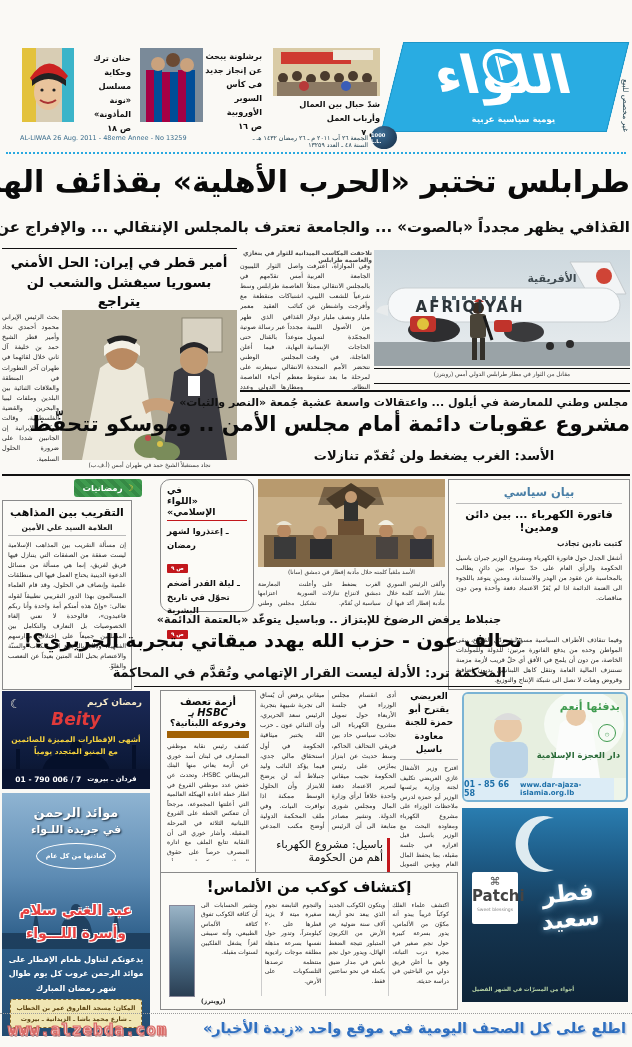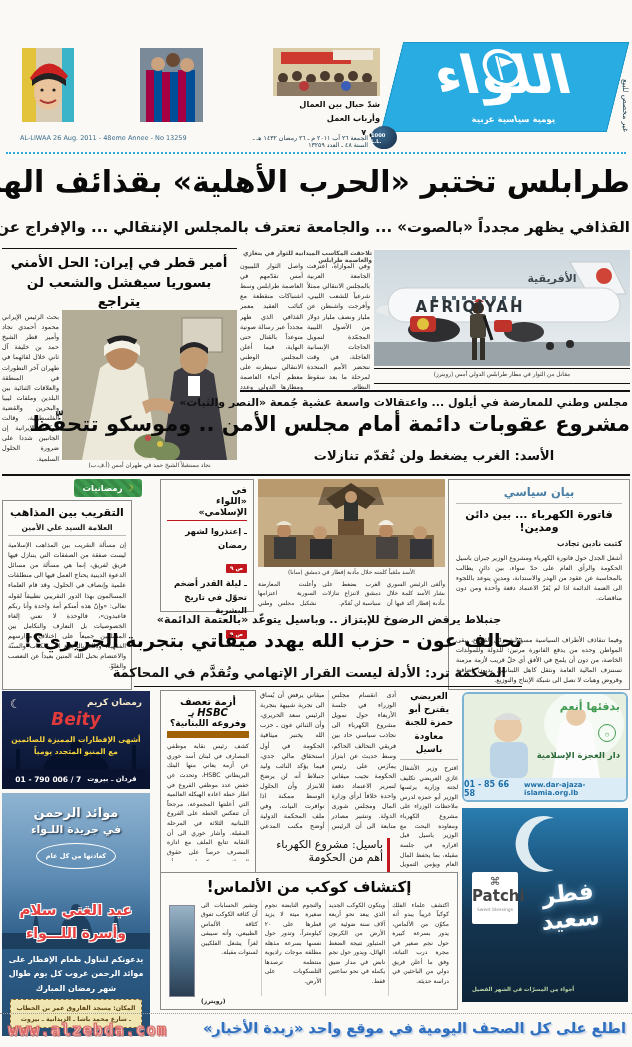--- a/index.html
+++ b/index.html
@@ -65,33 +65,41 @@
     <rect width="52" height="74" fill="#d8cdb4"></rect>
       <rect x="0" width="14" height="74" fill="#e3c23c"></rect>
       <rect x="40" width="12" height="74" fill="#3bb4c9"></rect>
     <ellipse cx="26" cy="44" rx="14" ry="18" fill="#e9c49c"></ellipse>
     <path d="M8 30 Q26 2 46 28 L40 36 Q26 20 12 36 Z" fill="#c22"></path>
     <path d="M10 32 Q26 18 44 32 L44 38 Q26 24 10 38 Z" fill="#222"></path>
     <path d="M18 52 Q26 58 34 52" stroke="#a33" stroke-width="2" fill="none"></path>
     <circle cx="20" cy="42" r="1.6" fill="#222"></circle>
       <circle cx="32" cy="42" r="1.6" fill="#222"></circle>
   </svg>
+  <div class="abs teasertxt r" style="left:77px;top:52px;width:54px;">
+    <span>حنان ترك وحكاية مسلسل «نونة المأذونة»</span>
+    <div class="pgref">ص ١٨</div>
+  </div>
 
   <svg class="abs" style="left:140px;top:48px;" width="63" height="74" viewBox="0 0 63 74">
     <rect width="63" height="74" fill="#7a8a99"></rect>
     <rect x="6" y="22" width="8" height="52" fill="#a50044"></rect>
       <rect x="14" y="22" width="8" height="52" fill="#004d98"></rect>
     <rect x="22" y="24" width="8" height="50" fill="#a50044"></rect>
       <rect x="30" y="24" width="8" height="50" fill="#004d98"></rect>
     <rect x="38" y="22" width="8" height="52" fill="#a50044"></rect>
       <rect x="46" y="22" width="9" height="52" fill="#004d98"></rect>
     <circle cx="18" cy="16" r="7" fill="#caa27d"></circle>
       <circle cx="33" cy="12" r="7" fill="#6b4a33"></circle>
       <circle cx="47" cy="17" r="7" fill="#caa27d"></circle>
   </svg>
+  <div class="abs teasertxt r" style="left:205px;top:50px;width:57px;">
+    <span>برشلونة يبحث عن إنجاز جديد في كأس السوبر الأوروبية</span>
+    <div class="pgref">ص ١٦</div>
+  </div>
 
   <svg class="abs" style="left:273px;top:48px;" width="107" height="48" viewBox="0 0 107 48">
     <rect width="107" height="48" fill="#d9cba6"></rect>
     <rect x="8" y="4" width="70" height="12" fill="#cf3a30"></rect>
       <rect x="60" y="2" width="40" height="10" fill="#efeadd"></rect>
     <g fill="#4a3b2e">
         <circle cx="10" cy="30" r="5"></circle>
         <circle cx="24" cy="28" r="5"></circle>
         <circle cx="38" cy="31" r="5"></circle>
         <circle cx="52" cy="28" r="5"></circle>
@@ -206,21 +214,21 @@
   <div class="abs" style="left:74px;top:479px;width:68px;height:18px;background:repeating-linear-gradient(45deg,#3f9b4f,#3f9b4f 4px,#368a45 4px,#368a45 8px);border-radius:3px;display:flex;align-items:center;justify-content:center;gap:3px;">
     <span style="color:#f5d23e;font-size:9px;">☽</span>
     <span style="color:#fff;font-size:8.5px;font-weight:bold;">رمضانيات</span>
   </div>
   <div class="abs box" style="left:2px;top:500px;width:130px;height:190px;padding:5px 5px;">
     <div class="c" style="font-weight:bold;font-size:11px;color:#0a0a0a;">التقريب بين المذاهب</div>
     <div class="c" style="font-weight:bold;font-size:7.5px;color:#222;margin:4px 0 4px;border-bottom:1px solid #bbb;padding-bottom:3px;">العلامة السيد علي الأمين</div>
     <div class="bodytxt" style="height:138px;overflow:hidden;">إن مسألة التقريب بين المذاهب الإسلامية ليست صفقة من الصفقات التي يتنازل فيها فريق لفريق، إنما هي مسألة من مسائل الدعوة الدينية يحتاج العمل فيها الى منطلقات علمية وإنصاف في الحلول، وقد قام العلماء المسالمون بهذا الدور التقريبي تطبيقاً لقوله تعالى: «وإنّ هذه أمتكم أمة واحدة وأنا ربكم فاعبدون»، فالوحدة لا تعني إلغاء الخصوصيات بل التعارف والتكامل بين المسلمين جميعاً على اختلاف مدارسهم الفقهية، وذلك بالرجوع الى الكتاب والسنّة والاعتصام بحبل الله المتين بعيداً عن التعصب والغلوّ.</div>
   </div>
 
-  <div class="abs box" style="left:160px;top:479px;width:94px;height:133px;padding:5px 6px;text-align:right;">
+  <div class="abs box" style="left:160px;top:479px;width:94px;height:133px;padding:5px 6px;text-align:left;border-radius:10px;">
     <div style="font-weight:bold;font-size:9px;color:#111;">في</div>
     <div style="font-weight:bold;font-size:9.5px;color:#111;border-bottom:1px solid #c2171c;padding-bottom:3px;margin-bottom:4px;">«اللواء الإسلامي»</div>
     <div style="font-weight:bold;font-size:8.5px;line-height:1.6;color:#111;">ـ إعتذروا لشهر رمضان</div>
     <div style="margin:3px 0;"><span class="chip">ص ٩</span></div>
     <div style="font-weight:bold;font-size:8.5px;line-height:1.6;color:#111;">ـ ليلة القدر أضخم تحوّل في تاريخ البشرية</div>
     <div style="margin:3px 0;"><span class="chip">ص ٩</span></div>
   </div>
 
   <svg class="abs" style="left:258px;top:479px;" width="187" height="88" viewBox="0 0 187 88">
     <rect width="187" height="88" fill="#c9b089"></rect>
@@ -321,21 +329,21 @@
       <circle cx="44" cy="34" r="14" fill="#e8c9a8"></circle>
       <path d="M30 26 Q44 12 58 26 Z" fill="#dcdcdc"></path>
       <rect x="26" y="48" width="38" height="36" rx="8" fill="#bcd4e6"></rect>
       <path d="M88 84 L96 30 Q112 16 128 30 L136 84 Z" fill="#fbfcfb"></path>
       <circle cx="112" cy="22" r="10" fill="#e8c9a8"></circle>
       <path d="M102 16 Q112 6 122 16 Z" fill="#fff"></path>
     </svg>
     <div class="abs" style="right:6px;top:6px;font-size:11px;font-weight:bold;color:#3f9b4f;">بدفئها أنعم</div>
     <div class="abs" style="right:6px;top:56px;font-size:8.5px;font-weight:bold;color:#2a6a38;">دار العجزة الإسلامية</div>
     <div class="abs" style="right:10px;top:30px;width:18px;height:18px;border:1px solid #3f9b4f;border-radius:50%;display:flex;align-items:center;justify-content:center;color:#3f9b4f;font-size:8px;">۞</div>
-    <div class="abs" style="left:0;top:84px;width:162px;height:22px;background:#dcecf6;display:flex;align-items:center;justify-content:center;gap:8px;direction:ltr;">
+    <div class="abs" style="left:0;top:84px;width:150px;height:22px;background:#dcecf6;display:flex;align-items:center;justify-content:center;gap:8px;direction:ltr;">
       <span style="color:#1d6fa8;font-size:8px;font-weight:bold;">01 - 85 66 58</span>
       <span style="color:#1d6fa8;font-size:7px;font-weight:bold;">www.dar-ajaza-islamia.org.lb</span>
     </div>
   </div>
 
   <div class="abs" style="left:462px;top:808px;width:166px;height:194px;background:linear-gradient(#2a7db0 0%,#1d5a85 28%,#14344f 60%,#0e2438 100%);overflow:hidden;">
     <svg class="abs" style="left:40px;top:6px;" width="80" height="60" viewBox="0 0 80 60">
       <path d="M52 4 A28 28 0 1 0 52 56 A22 22 0 1 1 52 4 Z" fill="#e9f2f6" opacity="0.95"></path>
     </svg>
     <g></g>

